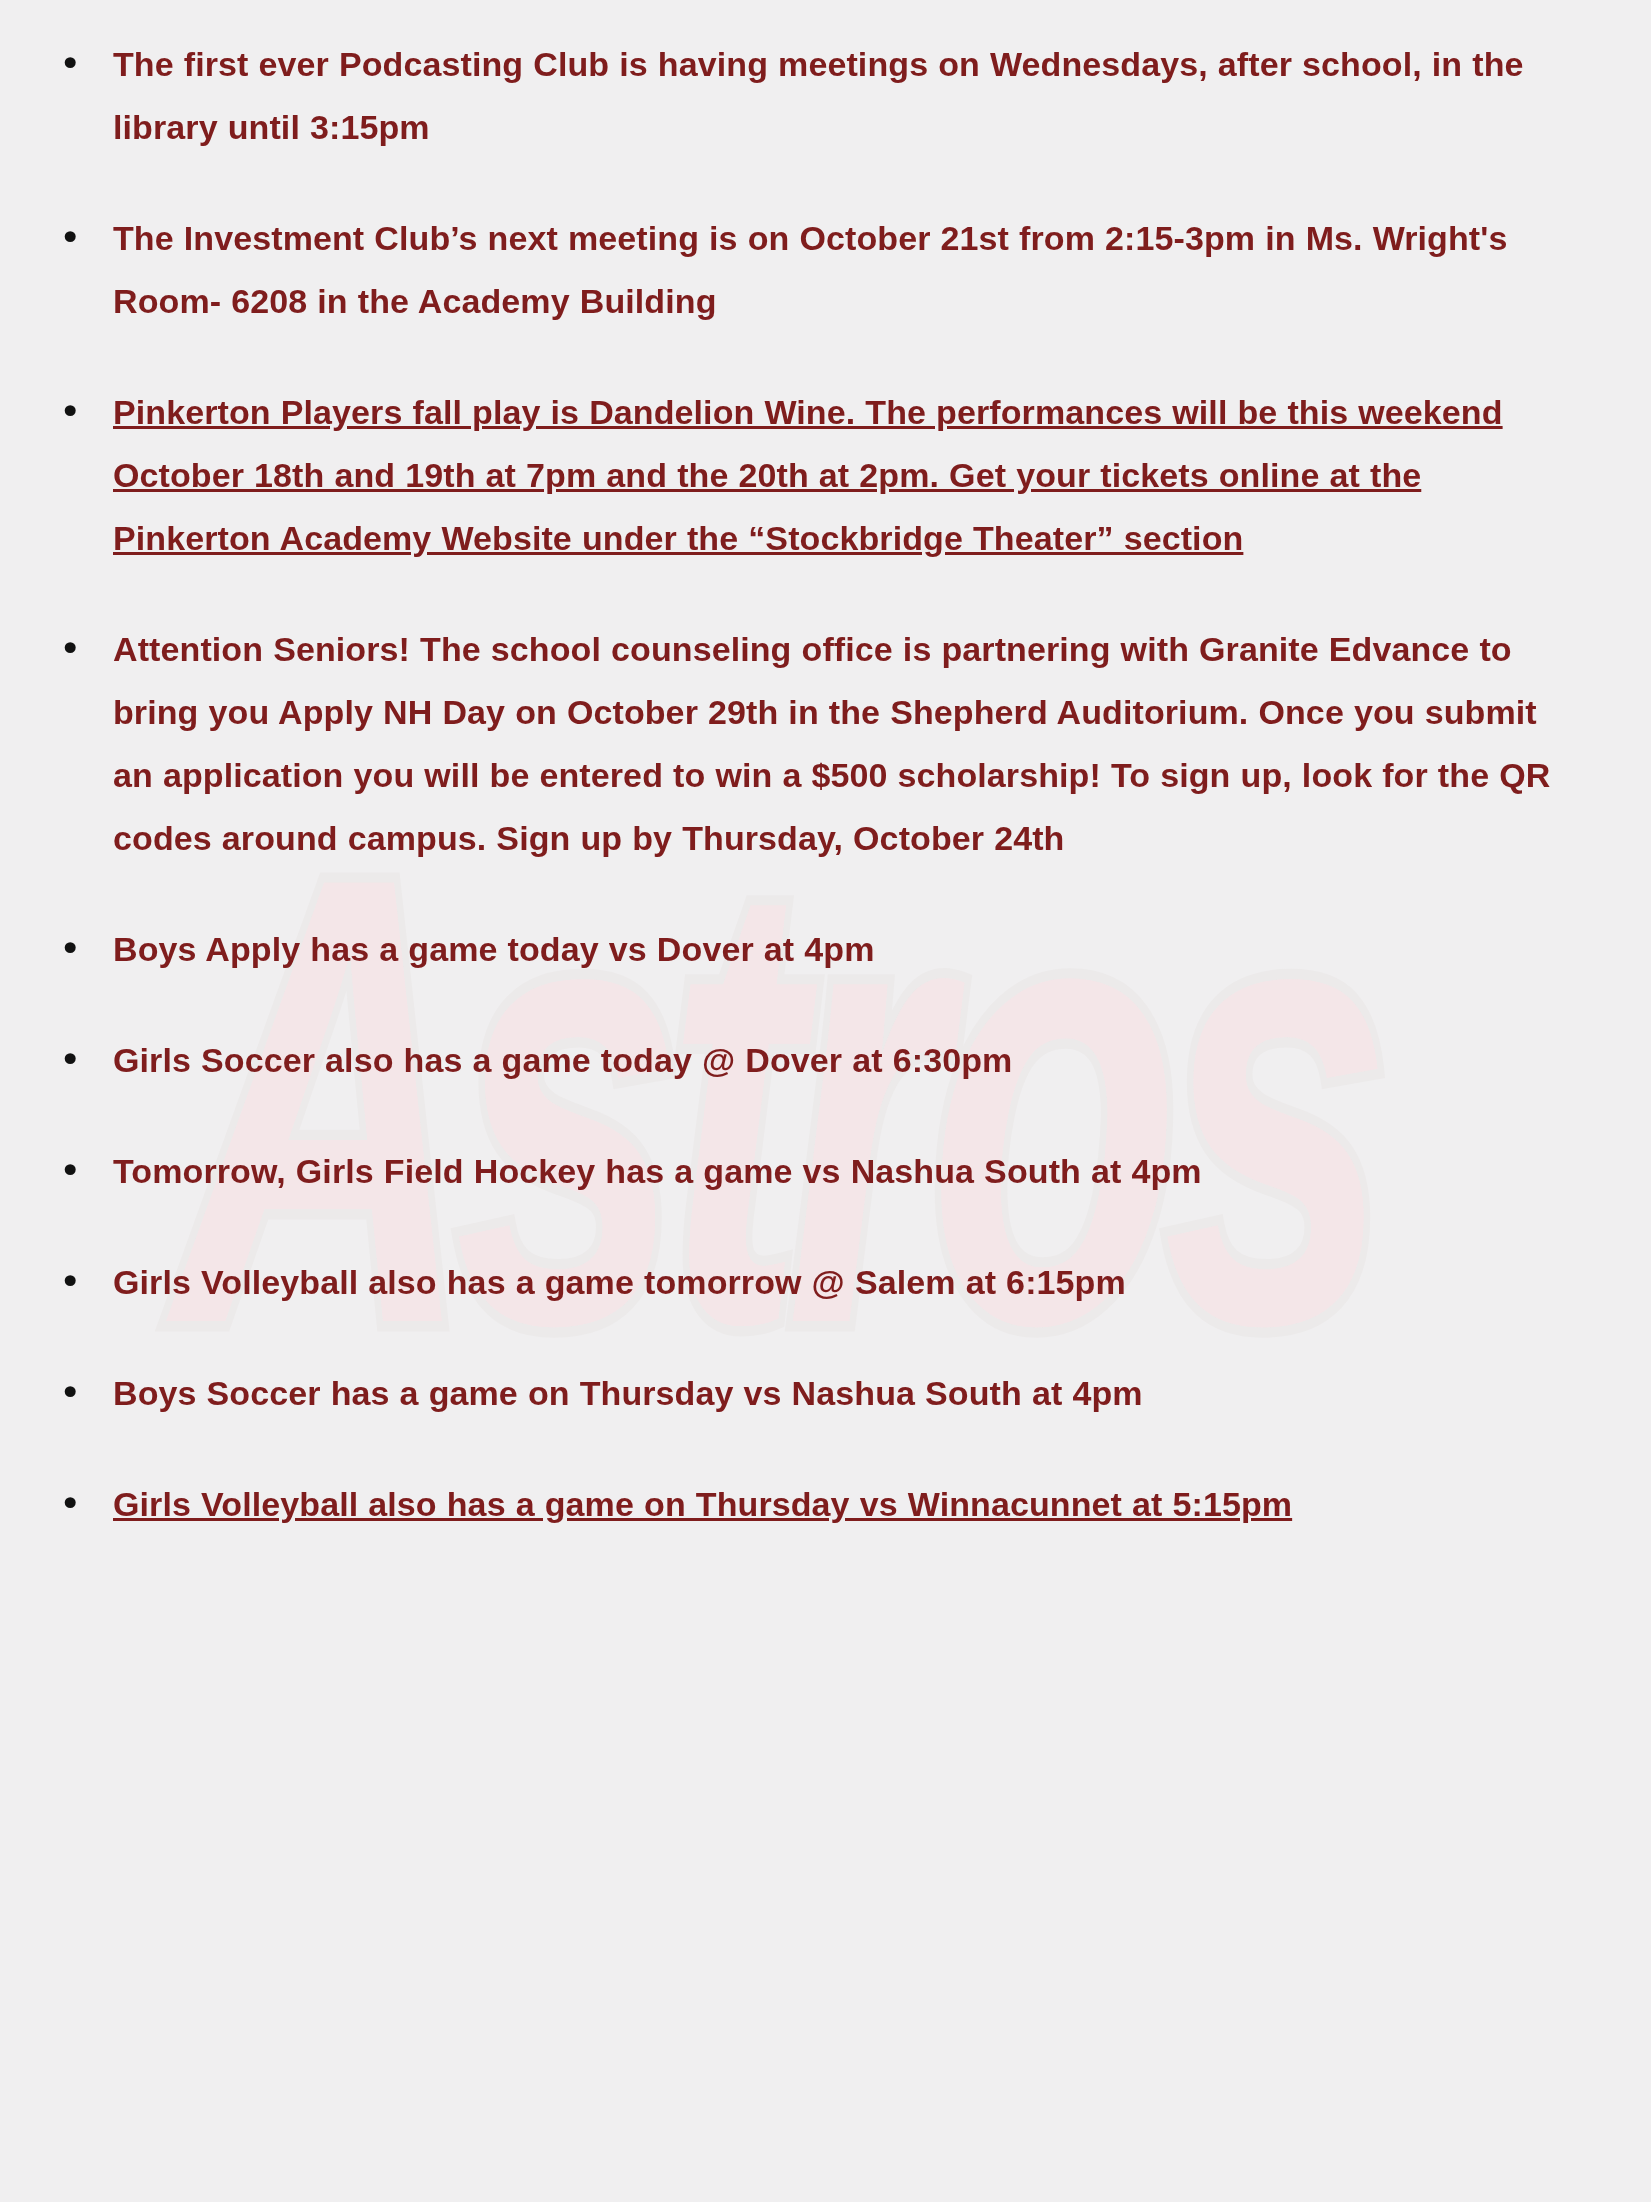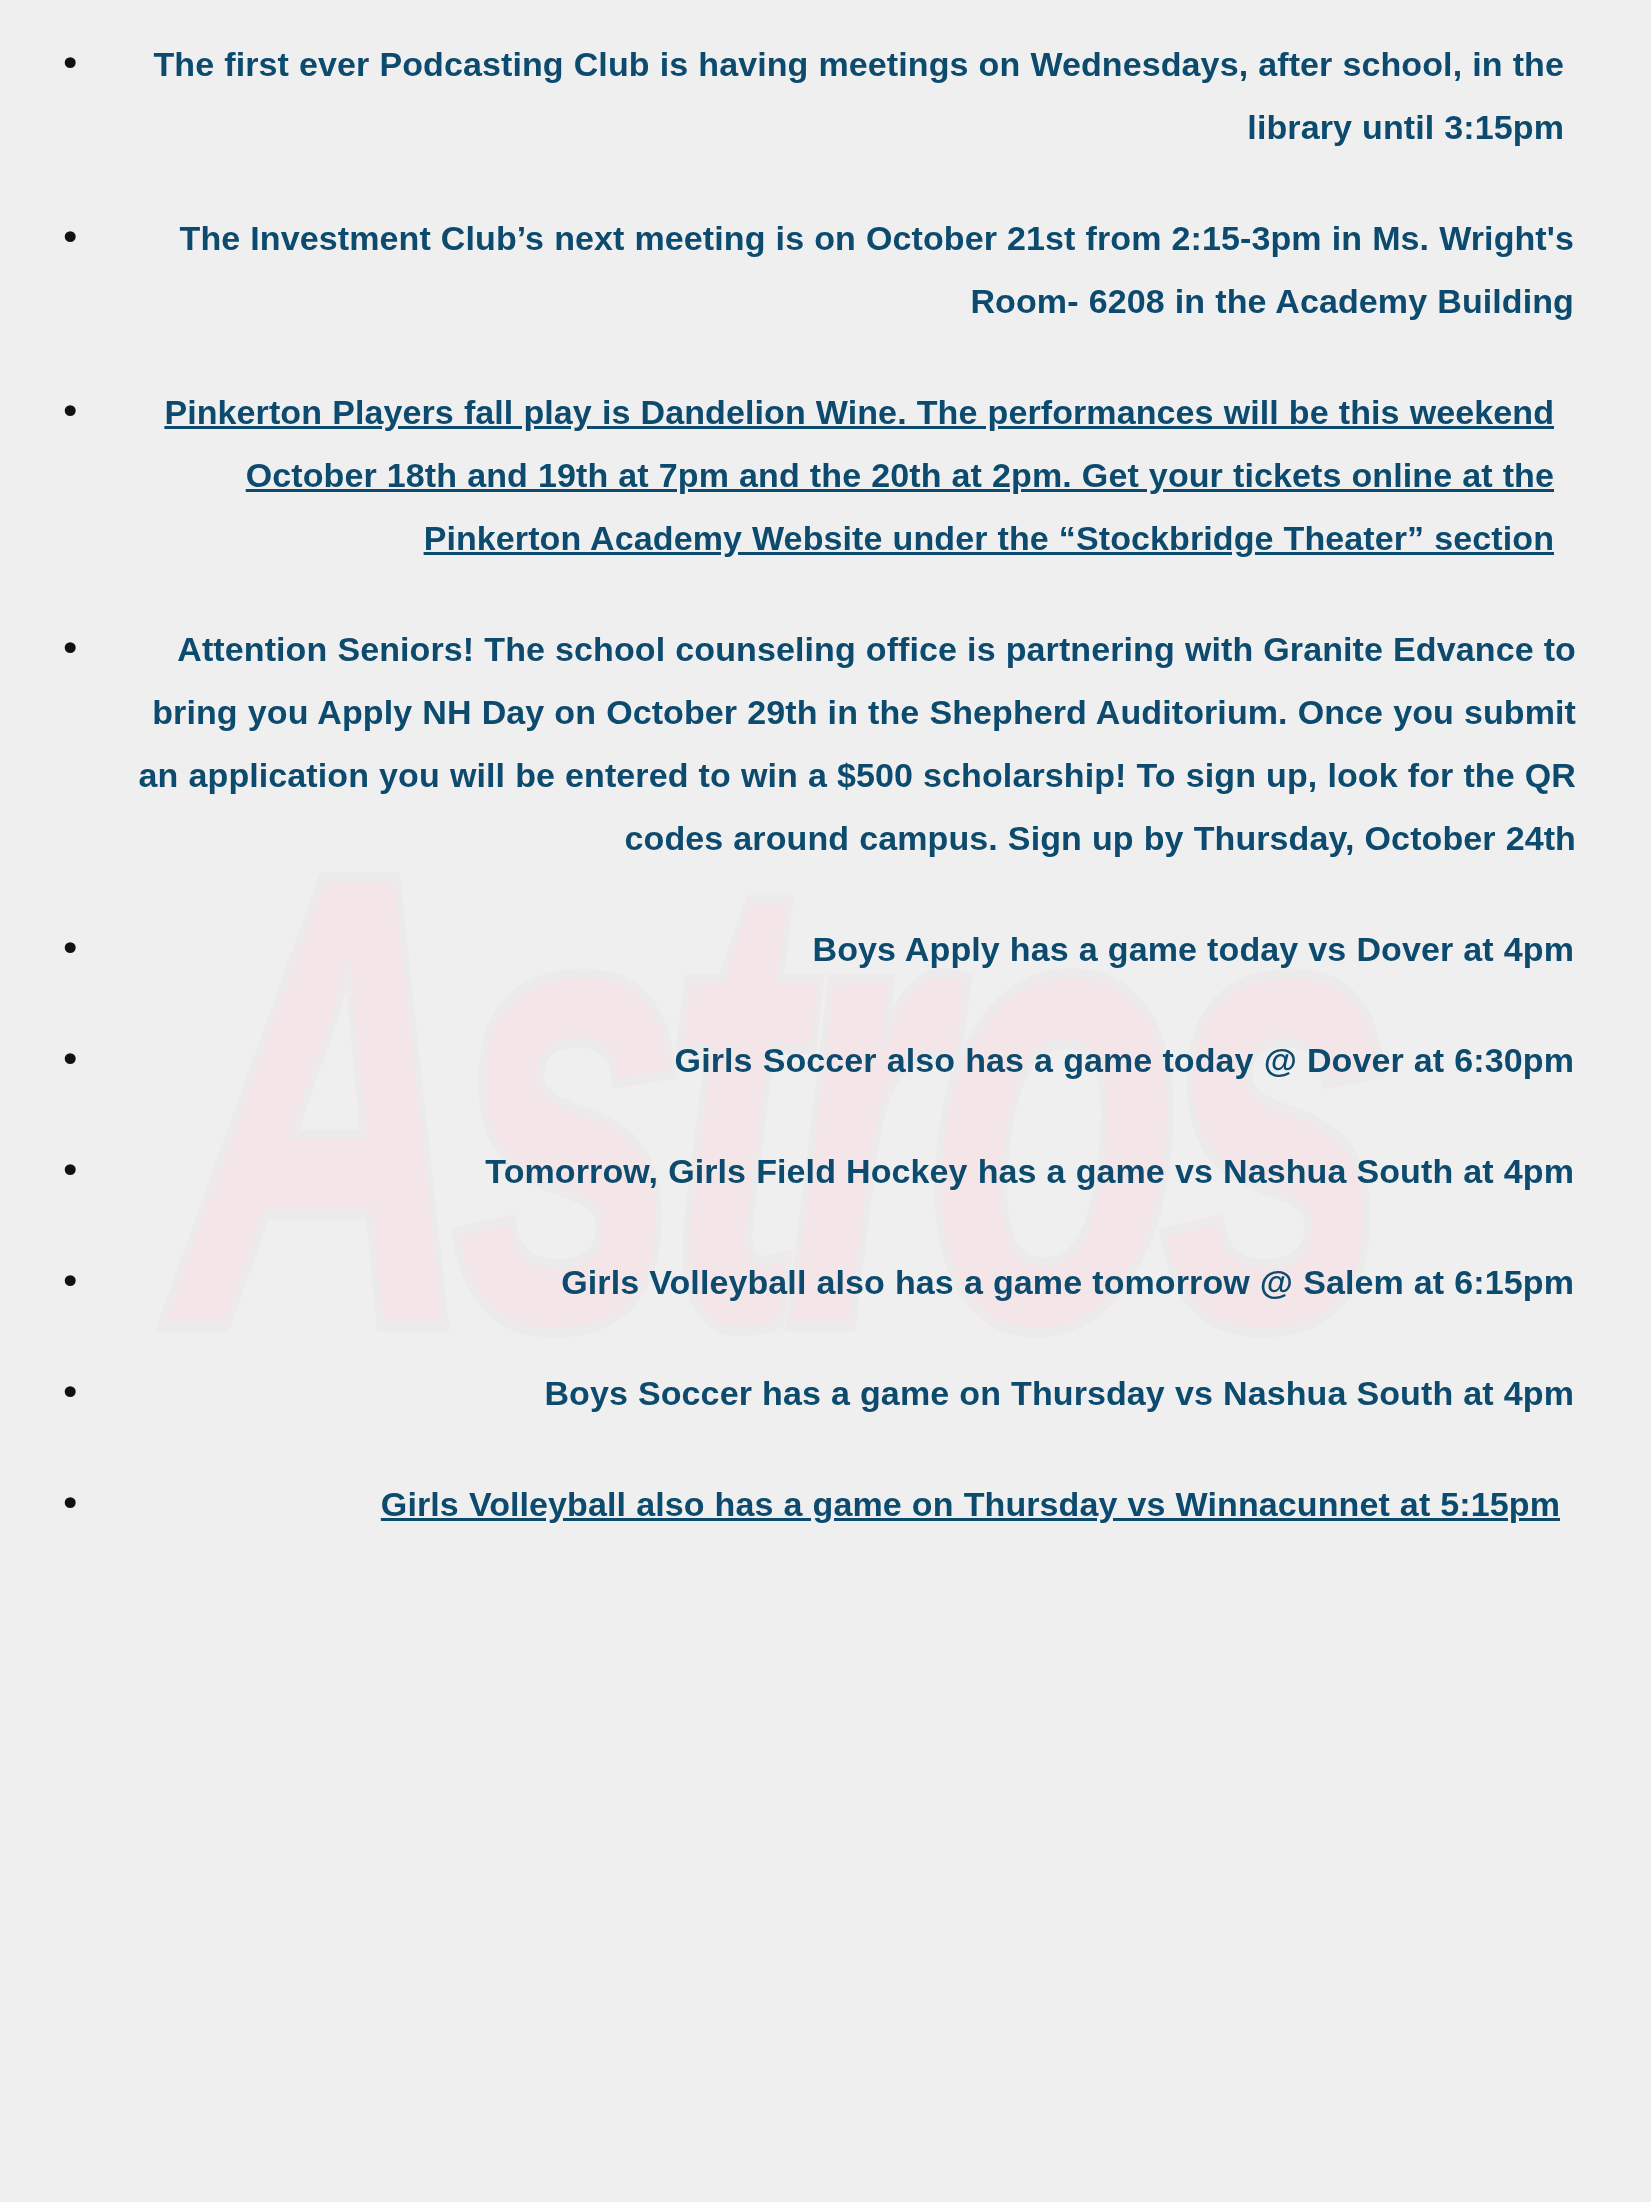--- a/index.html
+++ b/index.html
@@ -84,22 +84,22 @@
     text-align: left;
     font-family: "DejaVu Sans", sans-serif;
   }
 
   .item-text {
     flex: 1 1 auto;
     padding-right: 78px;
     font-size: 34px;
     line-height: 63px;
     font-weight: bold;
-    color: #0c4a6e;
-    text-align: right;
+    color: #7f1d1d;
+    text-align: left;
     letter-spacing: 0.1px;
     word-spacing: 0.5px;
   }
 
   
   .w-a .item-text { padding-right: 88px; }
   .w-b .item-text { }
   .w-c .item-text { padding-right: 98px; text-decoration: underline; }
   .w-d .item-text { padding-right: 76px; }
   .w-e .item-text { padding-right: 92px; text-decoration: underline; }

